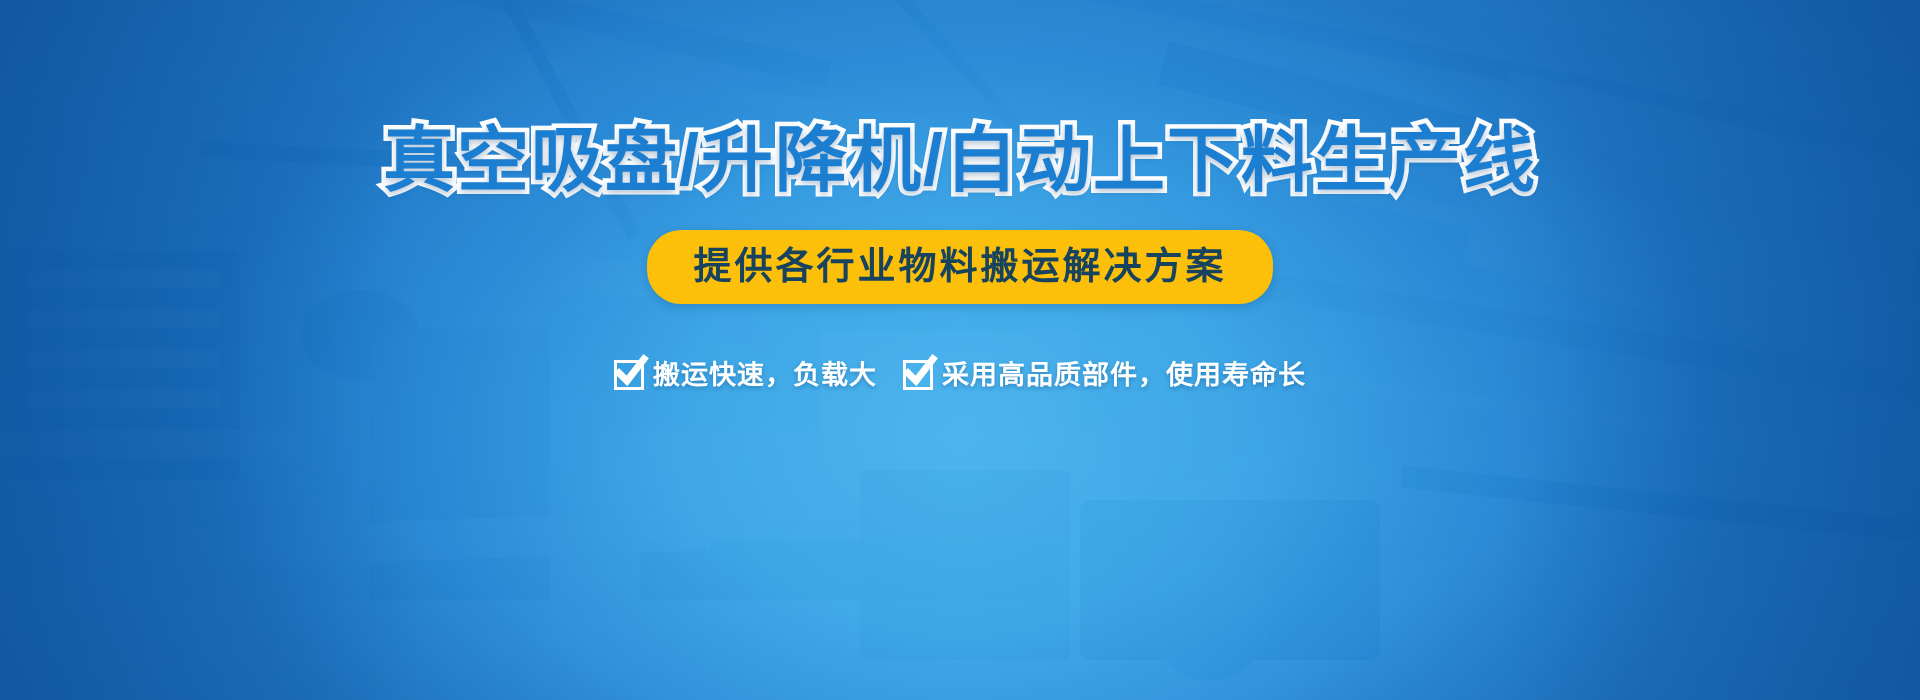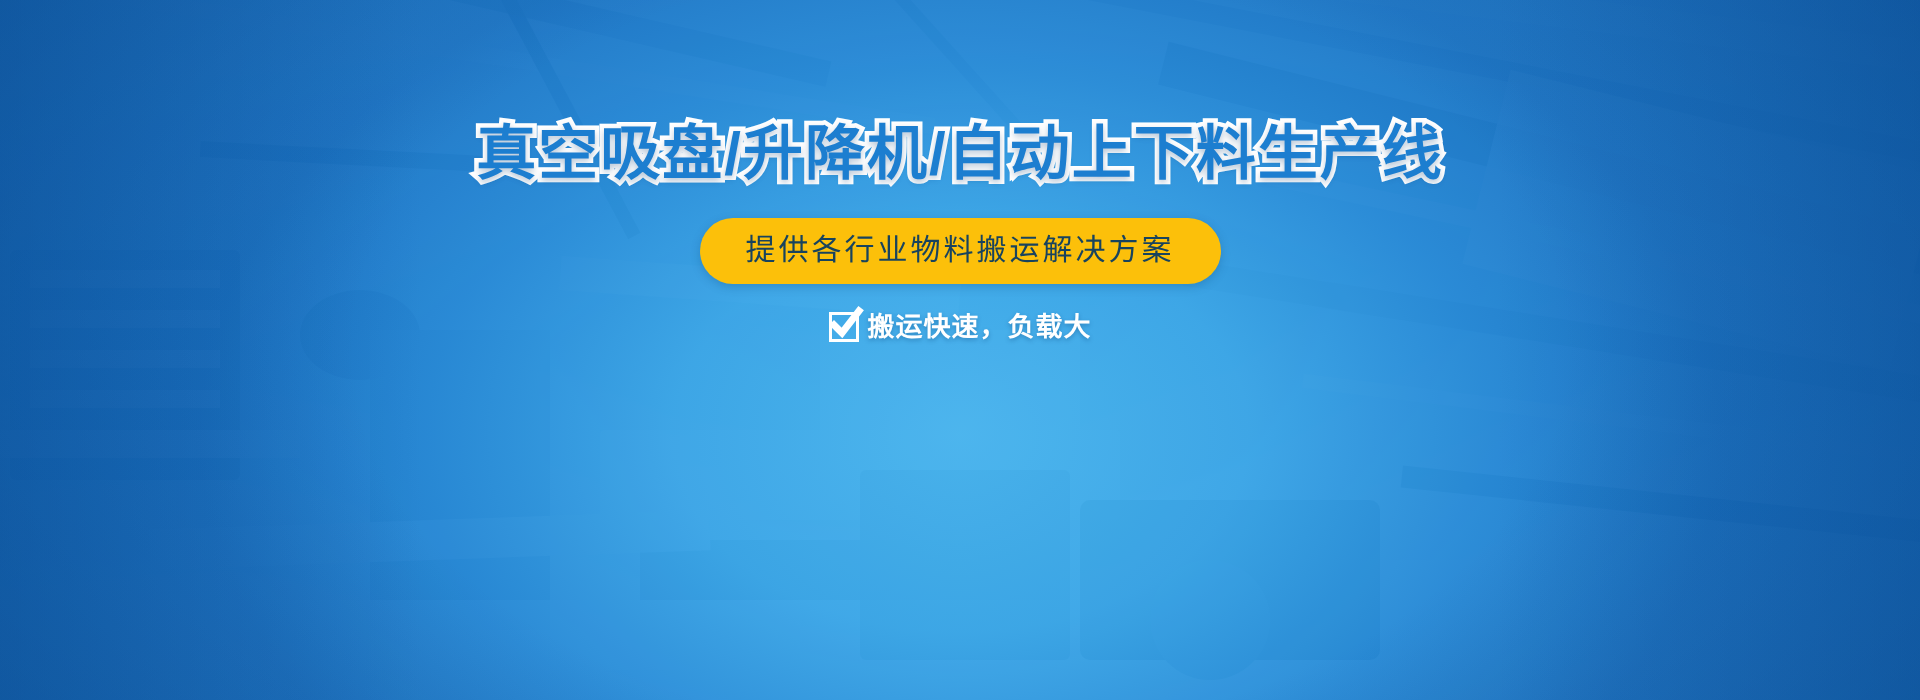--- a/index.html
+++ b/index.html
@@ -82,47 +82,47 @@
   }
 
   
   .content{
     position:absolute;inset:0;
     display:flex;flex-direction:column;align-items:center;
     padding-top:124px;
   }
 
   .title{
-    font-size:60px;
+    font-size:72px;
     font-weight:700;
     letter-spacing:2px;
     line-height:1;
     color:#1c7ed0;
     white-space:nowrap;
     -webkit-text-stroke:9px #ffffff;
     paint-order:stroke fill;
     text-shadow:0 3px 6px rgba(8,60,115,.30);
   }
 
   .subtitle-pill{
     margin-top:34px;
     background:#fcc00a;
     color:#18435e;
-    font-size:30px;
-    font-weight:400;
+    font-size:38px;
+    font-weight:700;
     letter-spacing:3px;
     line-height:1;
     padding:17px 46px 19px;
     border-radius:34px;
     white-space:nowrap;
     box-shadow:0 3px 10px rgba(10,62,116,.25);
   }
 
   .features{
-    margin-top:28px;
+    margin-top:56px;
     display:flex;
     gap:26px;
     white-space:nowrap;
   }
   .feature{
     display:flex;
     align-items:center;
     gap:9px;
   }
   .cbox{
@@ -196,17 +196,25 @@
 
       <div class="feature">
         <span class="cbox">
           <svg viewBox="0 0 38 38" aria-hidden="true">
             <path d="M7 19 L15 27 L32 5" fill="none" stroke="#ffffff" stroke-width="7" stroke-linecap="square" stroke-linejoin="miter"></path>
           </svg>
         </span>
         <span class="ftext">搬运快速，负载大</span>
       </div>
 
+      <div class="feature">
+        <span class="cbox">
+          <svg viewBox="0 0 38 38" aria-hidden="true">
+            <path d="M7 19 L15 27 L32 5" fill="none" stroke="#ffffff" stroke-width="7" stroke-linecap="square" stroke-linejoin="miter"></path>
+          </svg>
+        </span>
+        <span class="ftext">采用高品质部件，使用寿命长</span>
+      </div>
 
 
     </div>
   </div>
 </div>
 
 </body></html>

